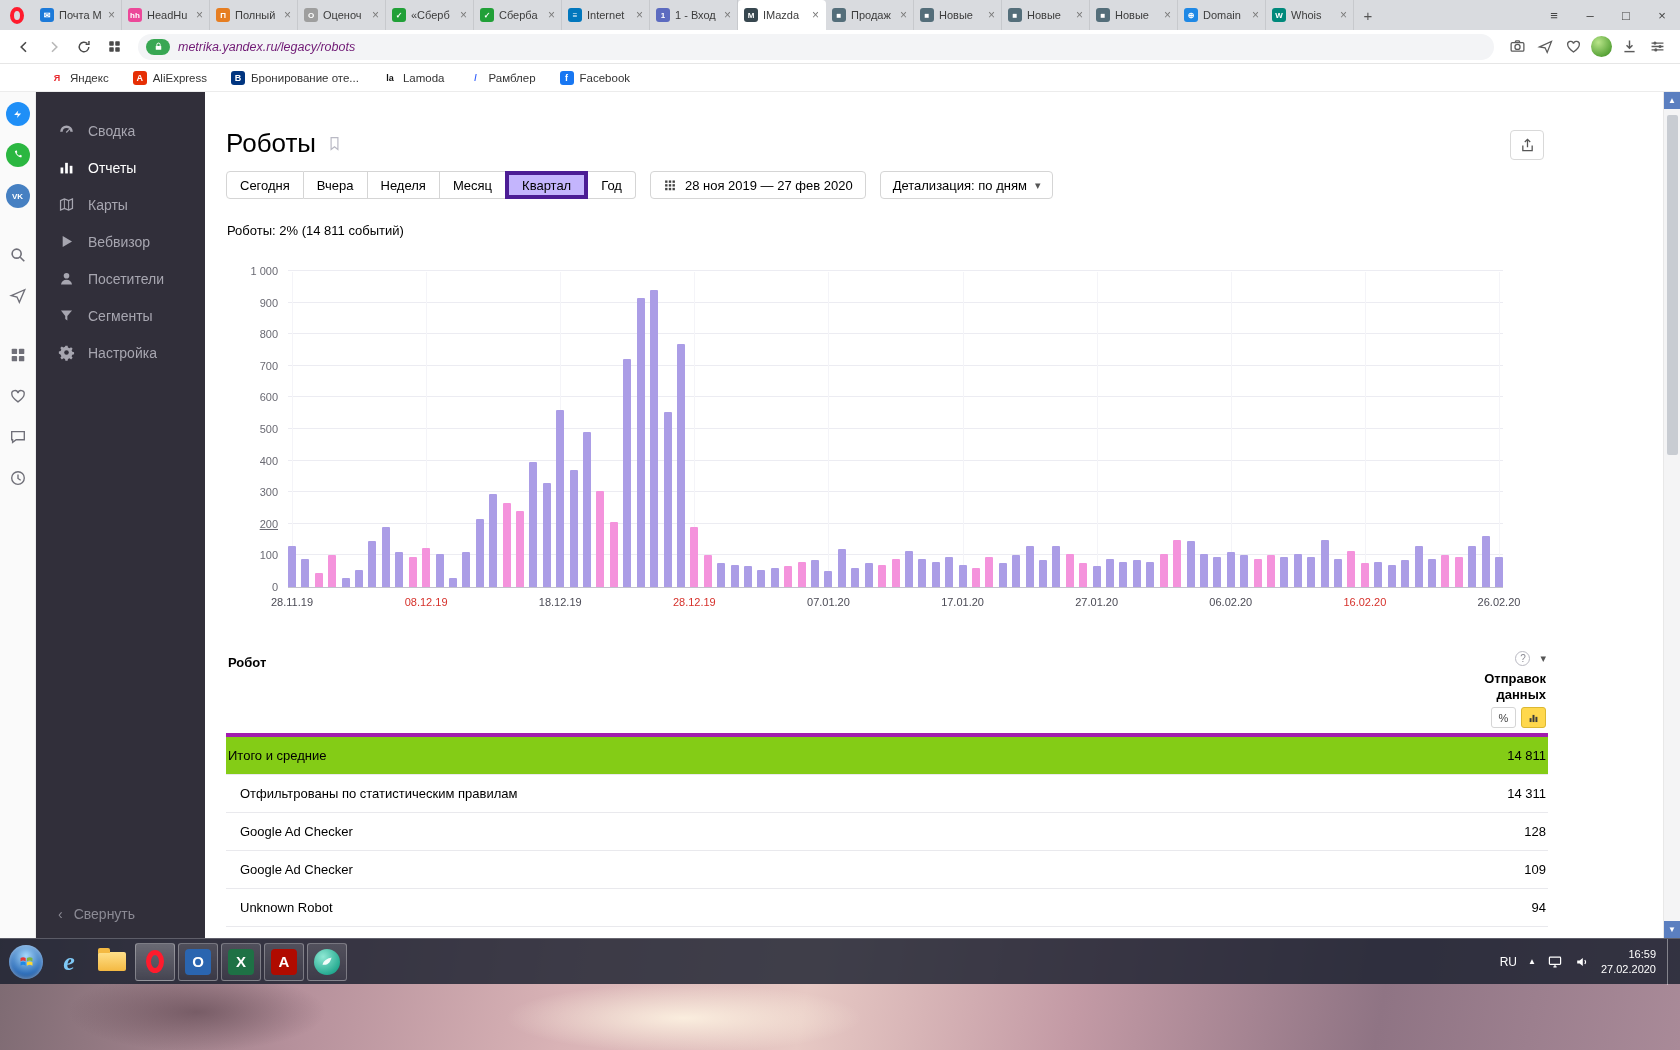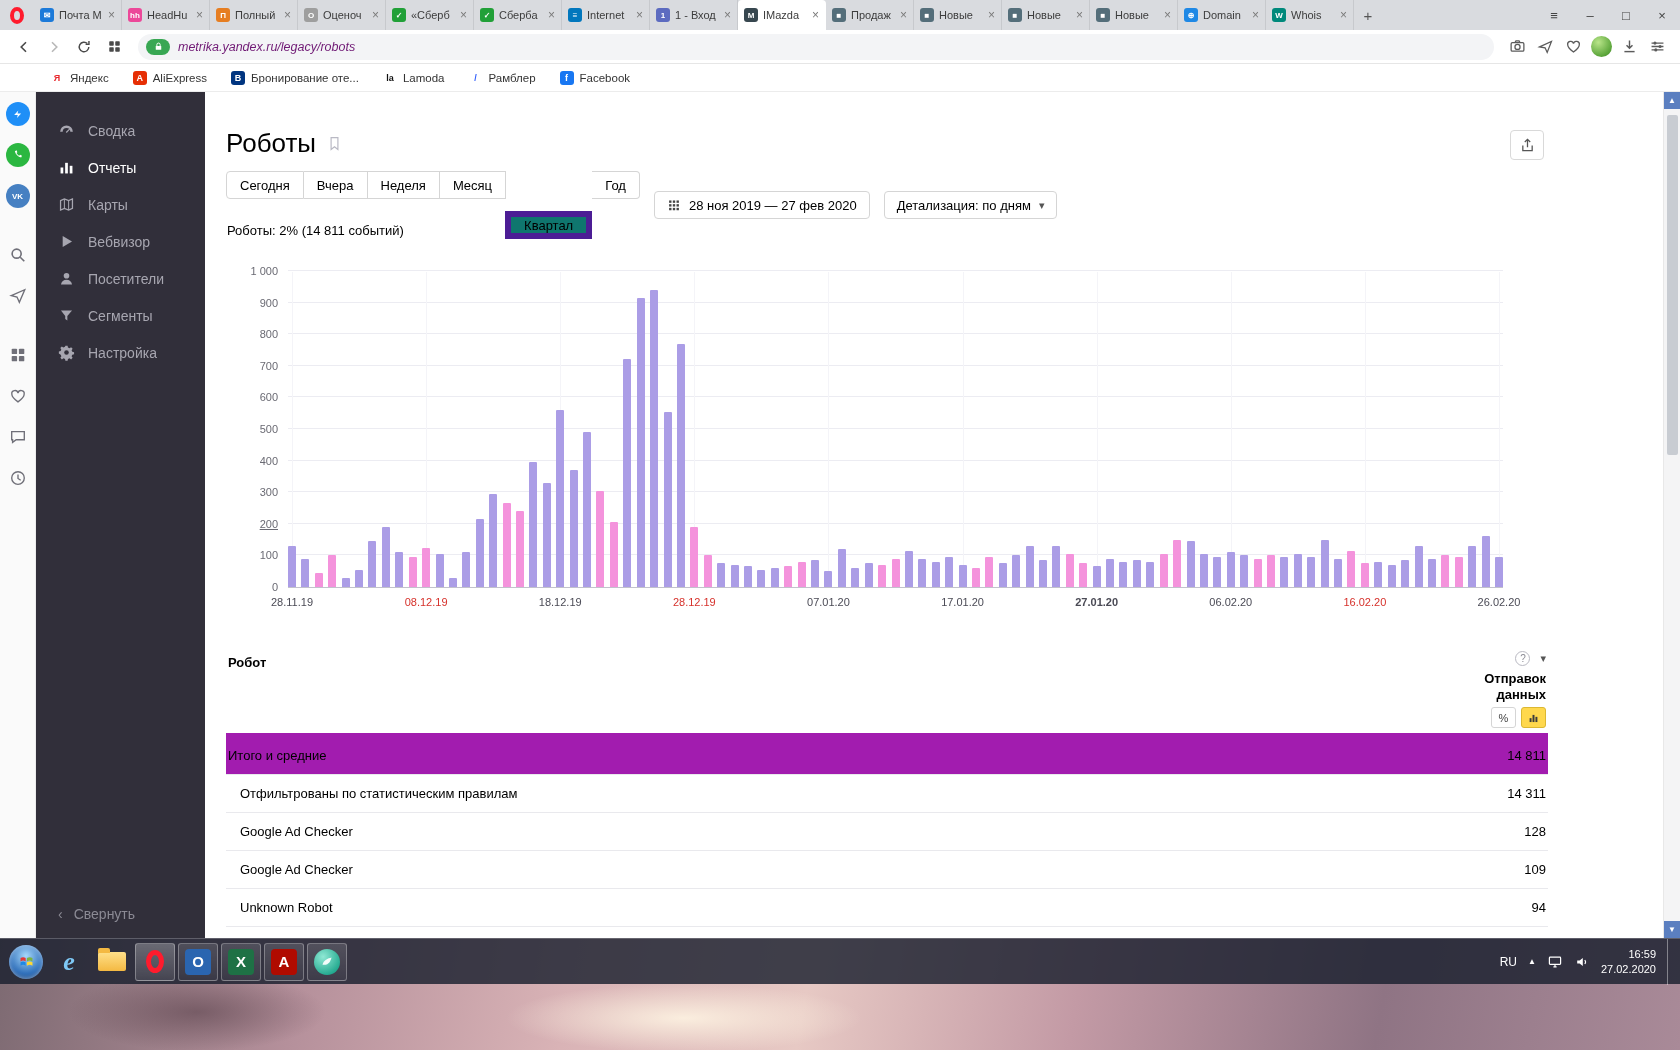--- a/index.html
+++ b/index.html
@@ -60,21 +60,21 @@
   .report-title { font-size:26px; color:#000; }
   .flag-ic { width:17px; height:19px; display:inline-flex; }
   .export-btn { position:absolute; top:38px; left:1305px; width:34px; height:30px; border:1px solid #d9d9d9; border-radius:4px; display:flex; align-items:center; justify-content:center; color:#555; }
   .export-btn svg { width:17px; height:17px; }
 
   .toolbar { position:absolute; top:79px; left:21px; display:flex; align-items:center; gap:14px; }
   .period-group { display:flex; }
   .period-btn { height:28px; padding:0 13px; display:flex; align-items:center; font-size:13px; color:#000; background:#fff; border:1px solid #d5d5d5; border-left:none; }
   .period-btn:first-child { border-left:1px solid #d5d5d5; border-radius:4px 0 0 4px; }
   .period-btn:last-child { border-radius:0 4px 4px 0; }
-  .period-btn.active { background:#0f766e; border:6px solid #4c1d95; margin-left:-1px;margin-top:40px; }
+  .period-btn.active { background:#c4b5fd; border:4px solid #4c1d95; margin-left:-1px; }
   .tool-btn { height:28px; border:1px solid #d5d5d5; border-radius:4px; background:#fff; display:flex; align-items:center; gap:8px; padding:0 12px; font-size:13px; color:#000; }
   .caret { font-size:11px; color:#555; }
   .cal-ic { width:14px; height:14px; display:inline-flex; color:#444; }
   .cal-ic svg { width:14px; height:14px; }
 
   .summary { position:absolute; top:131px; left:22px; font-size:13px; color:#000; }
 
   .chart { position:absolute; top:158px; left:21px; width:1400px; height:372px; }
   .plot { position:absolute; left:62px; top:22px; width:1215px; height:316px; border-bottom:1px solid #c2c2cc; }
   .gl { position:absolute; left:0; right:0; height:1px; background:#ececf2; }
@@ -88,21 +88,21 @@
   .t-header { position:relative; height:100px; border-bottom:4px solid #a21caf; }
   .t-col1 { position:absolute; top:18px; left:2px; font-size:13px; font-weight:bold; color:#000; }
   .t-info { position:absolute; top:14px; right:2px; display:flex; align-items:center; gap:10px; }
   .qmark { width:15px; height:15px; border:1px solid #b9b9c2; border-radius:50%; color:#8a8a93; font-size:10px; display:flex; align-items:center; justify-content:center; }
   .t-valhead { position:absolute; top:34px; right:2px; text-align:right; font-size:13px; font-weight:bold; line-height:1.2; color:#000; }
   .t-toggles { position:absolute; top:70px; right:2px; display:flex; gap:5px; }
   .toggle { width:25px; height:21px; border:1px solid #d5d5d5; border-radius:3px; background:#fff; display:flex; align-items:center; justify-content:center; font-size:11px; color:#444; }
   .toggle.active { background:#ffd84d; border-color:#dcb832; }
   .toggle svg { width:13px; height:13px; }
   .t-row { height:38px; display:flex; align-items:center; justify-content:space-between; border-bottom:1px solid #e9e9ed; font-size:13px; color:#000; padding:0 2px; }
-  .t-row.total { background:#a21caf; }
+  .t-row.total { background:#84cc16; }
   .t-name.indent { padding-left:12px; }
 
   .scrollcol { width:17px; background:#f4f4f5; border-left:1px solid #e8e8e8; display:flex; flex-direction:column; align-items:center; }
   .sc-arrow { width:17px; height:17px; background:#5b7fc0; color:#fff; font-size:8px; display:flex; align-items:center; justify-content:center; }
   .sc-thumb { width:11px; height:340px; background:#c8ccd2; border-radius:2px; margin-top:6px; }
   .sc-spacer { flex:1; }
 
   
   .bottom { position:absolute; left:0; bottom:0; width:1680px; height:112px; }
   .wallpaper { position:absolute; inset:0; background:linear-gradient(100deg,#7d6a72,#b5909b 18%,#d9b3b6 34%,#e7c9c4 48%,#c39aa5 64%,#8f7484 82%,#a98a98); }
@@ -566,21 +566,21 @@
               <div class="xlab weekend" style="left: 138.111px;">08.12.19</div>
               <div class="vl" style="left: 272.222px;"></div>
               <div class="xlab" style="left: 272.222px;">18.12.19</div>
               <div class="vl" style="left: 406.333px;"></div>
               <div class="xlab weekend" style="left: 406.333px;">28.12.19</div>
               <div class="vl" style="left: 540.444px;"></div>
               <div class="xlab" style="left: 540.444px;">07.01.20</div>
               <div class="vl" style="left: 674.556px;"></div>
               <div class="xlab" style="left: 674.556px;">17.01.20</div>
               <div class="vl" style="left: 808.667px;"></div>
-              <div class="xlab" style="left: 808.667px; font-weight: bold;">27.01.20</div>
+              <div class="xlab" style="left: 808.667px;">27.01.20</div>
               <div class="vl" style="left: 942.778px;"></div>
               <div class="xlab" style="left: 942.778px;">06.02.20</div>
               <div class="vl" style="left: 1076.89px;"></div>
               <div class="xlab weekend" style="left: 1076.89px;">16.02.20</div>
               <div class="vl" style="left: 1211px;"></div>
               <div class="xlab" style="left: 1211px;">26.02.20</div>
               <div class="bar" style="left: 0px; width: 8px; height: 41.08px; background: rgb(171, 157, 230);"></div>
               <div class="bar" style="left: 13.4111px; width: 8px; height: 28.44px; background: rgb(171, 157, 230);"></div>
               <div class="bar" style="left: 26.8222px; width: 8px; height: 14.22px; background: rgb(244, 147, 220);"></div>
               <div class="bar" style="left: 40.2333px; width: 8px; height: 31.6px; background: rgb(244, 147, 220);"></div>

